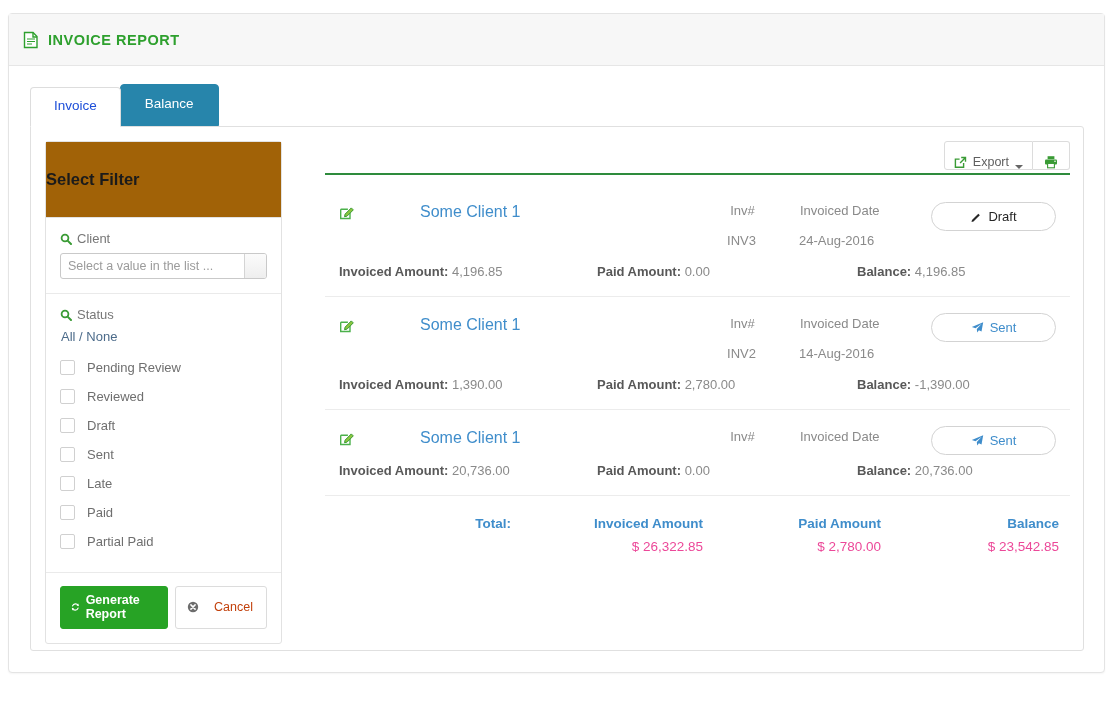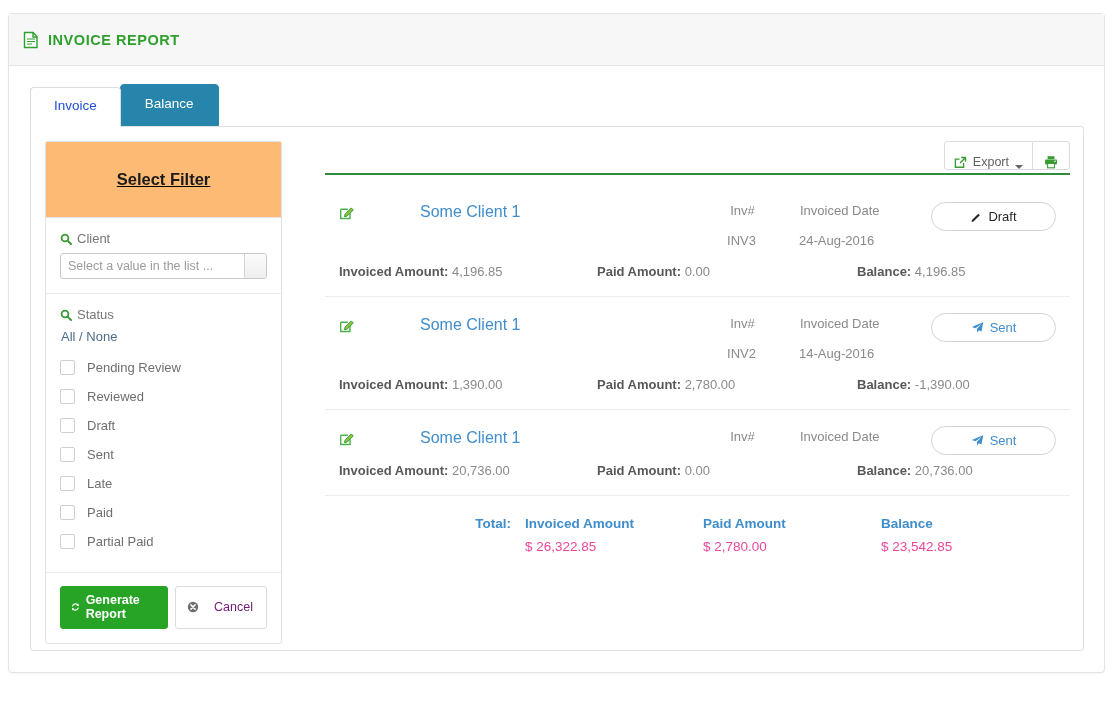--- a/index.html
+++ b/index.html
@@ -87,27 +87,25 @@
   
   .filter-panel {
     position: absolute;
     left: 14px; top: 14px;
     width: 237px;
     background: #ffffff;
     border: 1px solid #e2e2e2;
     border-radius: 3px;
   }
   .filter-head {
-    background: #fdba74;
+    background: #a16207;
     border-bottom: 1px solid #e2e2e2;
     height: 76px;
     display: flex;
     align-items: center;
-    justify-content: center;
-    text-decoration: underline;
   }
   .filter-head-title {
     font-size: 16.5px;
     font-weight: bold;
     color: #1b1b1b;
   }
   .filter-section {
     padding: 13px 14px 14px 14px;
     border-bottom: 1px solid #eaeaea;
   }
@@ -182,21 +180,21 @@
     font-weight: bold;
     padding: 6px 11px 7px 10px;
     display: flex;
     align-items: center;
     cursor: pointer;
   }
   .btn-cancel {
     background: #ffffff;
     border: 1px solid #dcdcdc;
     border-radius: 3px;
-    color: #701a75;
+    color: #c2410c;
     font-size: 12.5px;
     padding: 6px 13px 7px 11px;
     display: flex;
     align-items: center;
     cursor: pointer;
     gap: 9px;
   }
   .btn-ico { margin-right: 6px; display: block; }
 
   
@@ -276,21 +274,21 @@
   .badge-sent  { color: #3f8dcb; }
   .badge .bico { margin-right: 6px; display: block; }
 
   
   .totals { display: flex; padding-top: 20px; }
   .tot-label {
     width: 200px; text-align: right;
     color: #3f8dcb; font-size: 13.5px; font-weight: bold;
     padding-right: 14px;
   }
-  .tot-col { width: 178px; text-align: left; }
+  .tot-col { width: 178px; text-align: right; }
   .tot-head { color: #3f8dcb; font-size: 13.5px; font-weight: bold; }
   .tot-val  { color: #ec4899; font-size: 13.5px; margin-top: 8px; }
 </style>
 </head>
 <body>
 
 <div class="page-card">
 
   <div class="page-header">
     <svg class="hdr-icon" viewBox="0 0 16 18">

